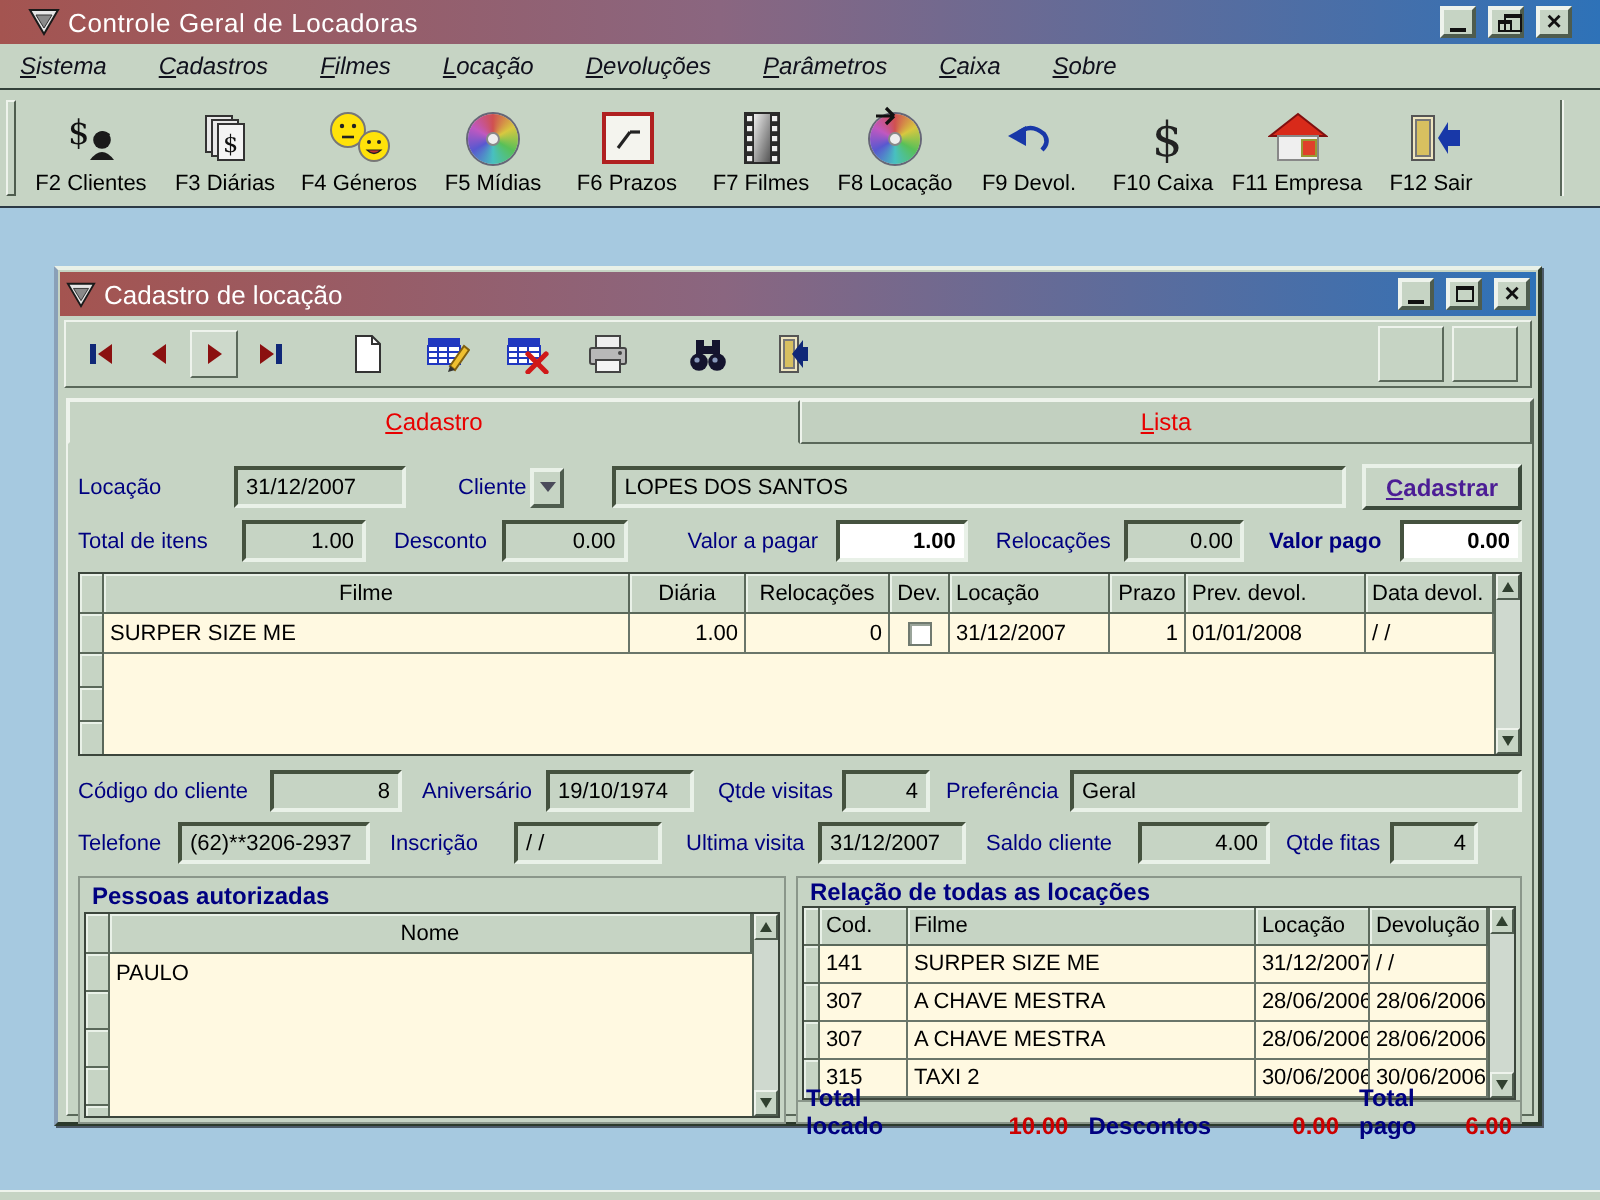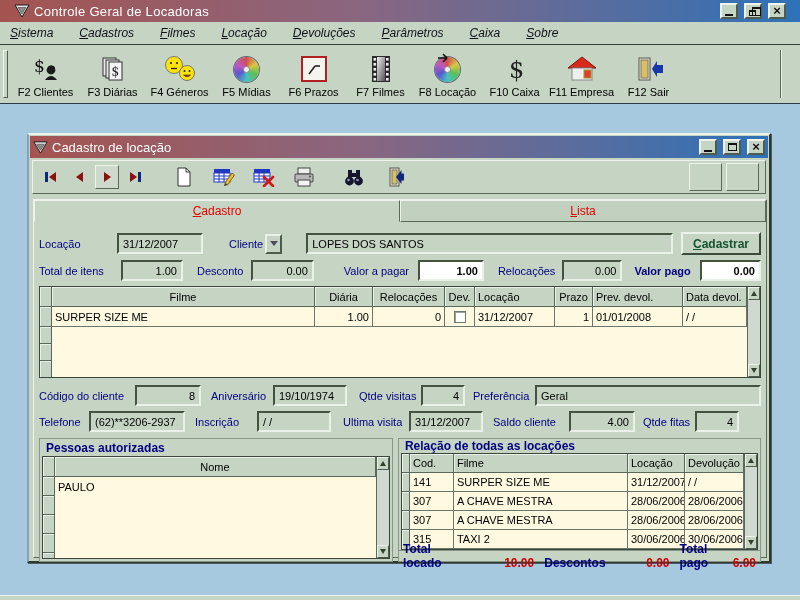--- a/index.html
+++ b/index.html
@@ -92,21 +92,21 @@
     height:21px; background:#c6d4c4; border:2px solid; border-color:#45523f #e9f1e8 #e9f1e8 #45523f;
     display:flex; align-items:center; padding:0 4px; font-size:11px; white-space:nowrap; overflow:hidden;
   }
   .field.white { background:#fff; }
   .field.num { justify-content:flex-end; }
   .field.bnum { justify-content:flex-end; font-weight:bold; }
   .drop-btn { width:17px; height:20px; background:#c6d4c4; border:2px solid; border-color:#e9f1e8 #4e5c4e #4e5c4e #e9f1e8;
     display:flex; align-items:center; justify-content:center; margin-left:2px; }
   .drop-btn .tri { width:0; height:0; border:4px solid transparent; border-top:5px solid #4a4a5a; margin-top:4px; }
   .btn3d { height:23px; background:#c6d4c4; border:2px solid; border-color:#e9f1e8 #3c4a3c #3c4a3c #e9f1e8;
-    display:flex; align-items:center; justify-content:center; font-weight:bold; font-size:12px; color:#14532d; padding:0 8px; }
+    display:flex; align-items:center; justify-content:center; font-weight:bold; font-size:12px; color:#4c1d95; padding:0 8px; }
 
   
   .grid { display:flex; border:1px solid #3c463c; background:#fff9e1; }
   .g-main { flex:1; display:flex; flex-direction:column; overflow:hidden; }
   .g-row { display:flex; }
   .g-cell { border-right:1px solid #6a766a; border-bottom:1px solid #6a766a; padding:0 3px; display:flex; align-items:center;
     white-space:nowrap; overflow:hidden; font-size:11px; }
   .g-head .g-cell { background:#c6d4c4; justify-content:center; border-right:1px solid #5a685a; border-bottom:1px solid #5a685a; box-shadow:inset 1px 1px 0 #e9f1e8; }
   .g-sel { background:#c6d4c4; border-right:1px solid #5a685a; border-bottom:1px solid #5a685a; box-shadow:inset 1px 1px 0 #e9f1e8; }
   .g-plain { border:none; background:transparent; }
@@ -249,20 +249,29 @@
     <div class="tb-btn">
       <span class="tb-icon" style="position:relative">
         <span class="cd"></span>
         <svg width="16" height="14" viewBox="0 0 16 14" style="position:absolute; top:-3px; left:2px;">
           <path d="M1 7 h9 M10 7 l-4 -4 M10 7 l-4 4" stroke="#111" stroke-width="1.6" fill="none"></path>
         </svg>
       </span>
       <span class="tb-label">F8 Locação</span>
     </div>
 
+    <div class="tb-btn">
+      <span class="tb-icon">
+        <svg width="24" height="20" viewBox="0 0 24 20">
+          <path d="M6 8 q6 -6 13 0 q3 4 -1 8" fill="none" stroke="#1838a8" stroke-width="2.2"></path>
+          <polygon points="1,9 10,4 10,14" fill="#1838a8"></polygon>
+        </svg>
+      </span>
+      <span class="tb-label">F9 Devol.</span>
+    </div>
 
     <div class="tb-btn">
       <span class="tb-icon">
         <svg width="20" height="28" viewBox="0 0 20 28">
           <text x="4" y="23" font-size="24" font-family="DejaVu Serif, serif" fill="#222">$</text>
         </svg>
       </span>
       <span class="tb-label">F10 Caixa</span>
     </div>
 

